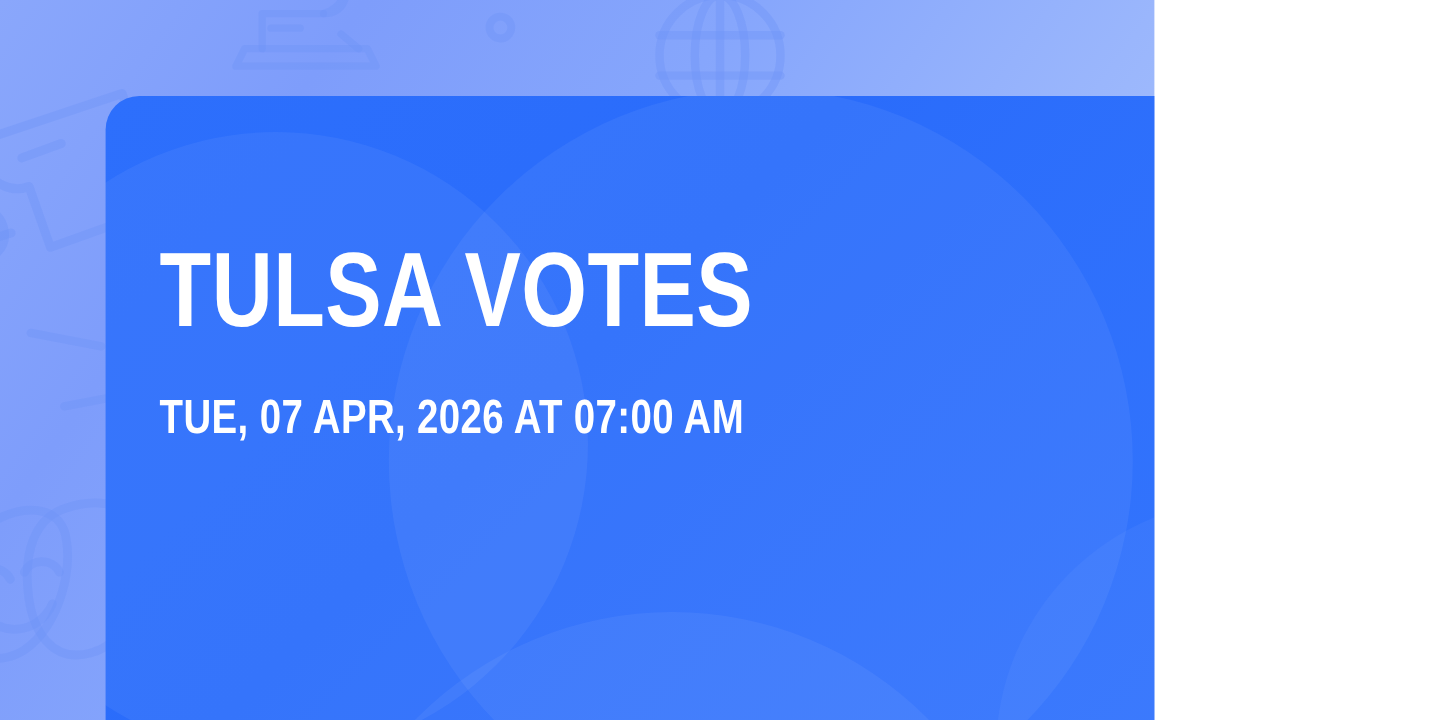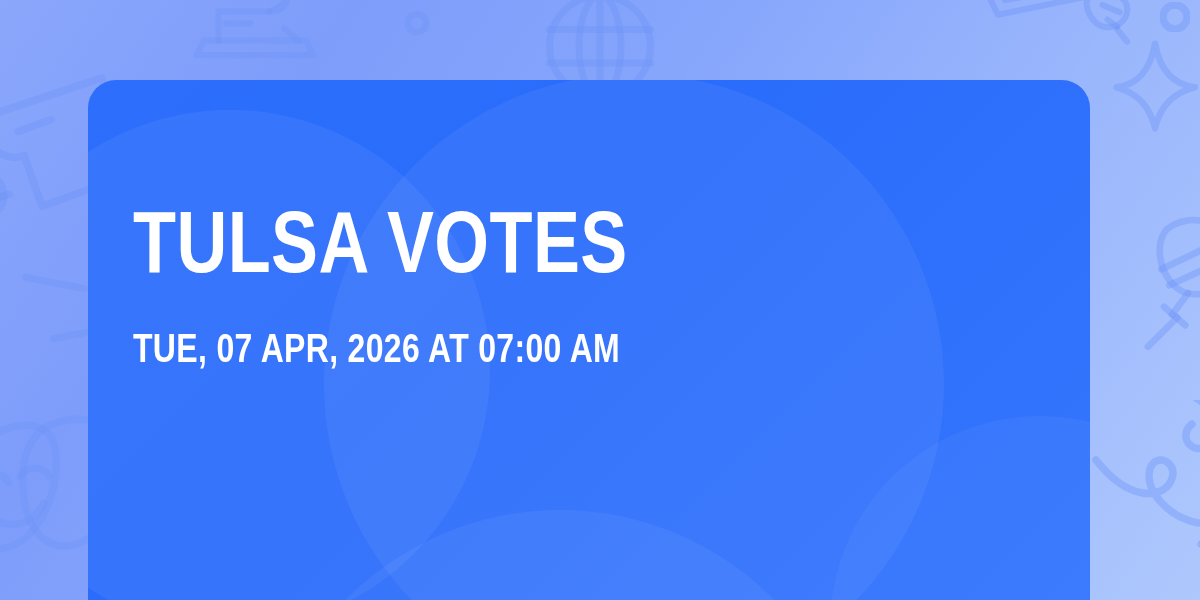--- a/index.html
+++ b/index.html
@@ -6,21 +6,21 @@
 
   html, body {
     width:1200px; height:600px;
     overflow:hidden;
     font-family:"Liberation Sans", sans-serif;
   }
 
   
   #event-banner {
     position:relative;
-    width:1200px; height:600px;
+    width:962px; height:600px;
     background:linear-gradient(125deg,
                 #8aa7fb 0%,
                 #7e9dfb 22%,
                 #86a6fc 45%,
                 #9ab6fc 70%,
                 #aec8fd 100%);
     overflow:hidden;
   }
 
   

